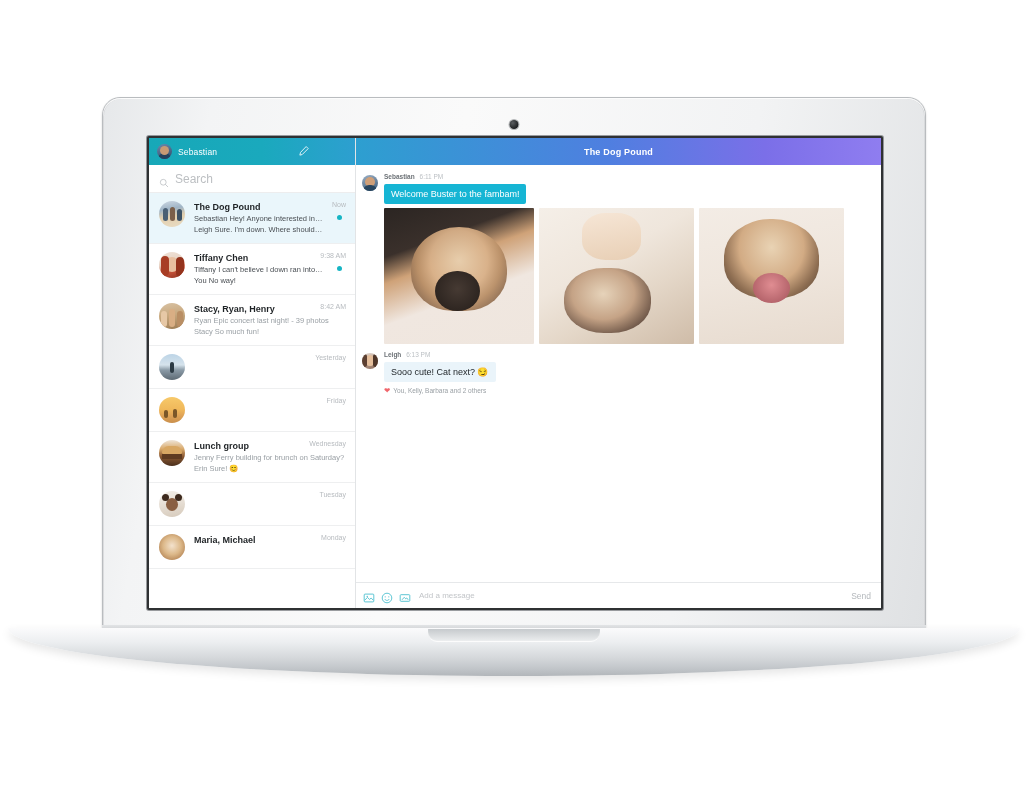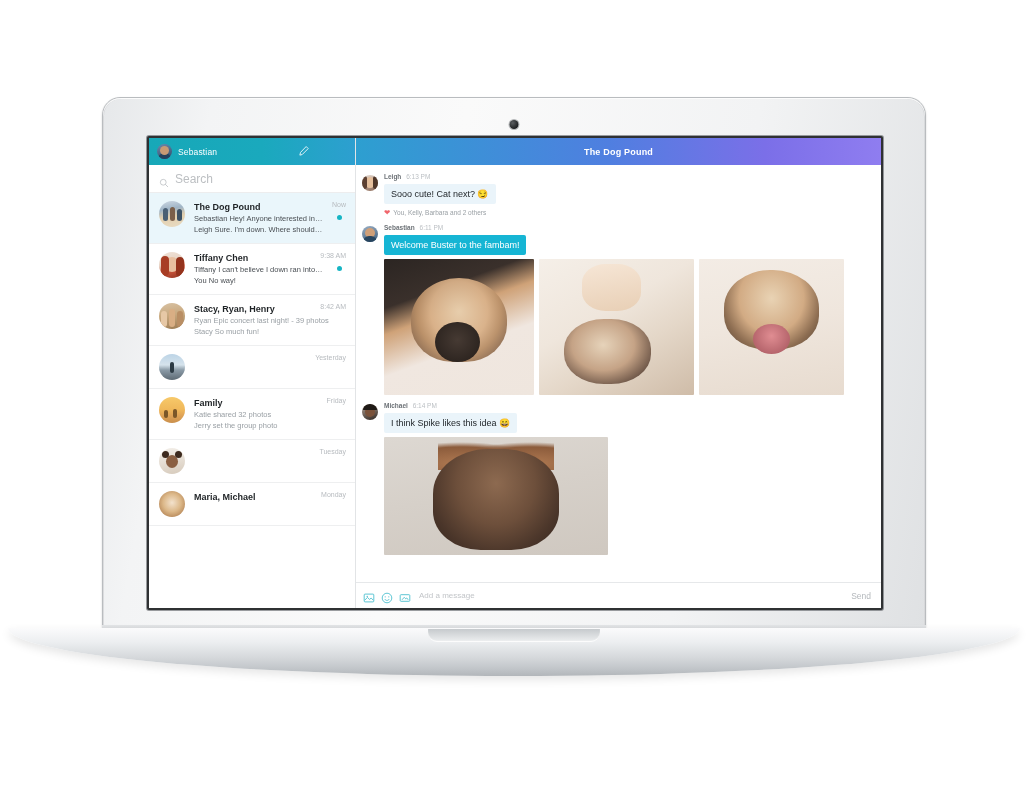--- a/index.html
+++ b/index.html
@@ -258,29 +258,36 @@
                 <div class="a1" style="left:11px;top:8px;width:4px;height:11px;border-radius:2px;background:#2c3a44;"></div>
               </div>
               <div class="time">Yesterday</div>
             </div>
 
             <div class="convo">
               <div class="av" style="background:linear-gradient(180deg,#f7c96a 0%,#f0b85a 48%,#e0a457 70%,#c98f4c 100%);">
                 <div class="a1" style="left:5px;top:13px;width:4px;height:8px;border-radius:2px;background:#7a5628;"></div>
                 <div class="a2" style="left:14px;top:12px;width:4px;height:9px;border-radius:2px;background:#7a5628;"></div>
               </div>
-              <div class="body">
-                <div class="title">Family</div>
-                <div class="l1">Katie shared 32 photos</div>
-                <div class="l2">Jerry set the group photo</div>
-              </div>
               <div class="time">Friday</div>
             </div>
 
 
+            <div class="convo">
+              <div class="av" style="background:linear-gradient(180deg,#efe5d8 0%,#d9a96a 35%,#8c5a33 62%,#4a2f1c 100%);">
+                <div class="a1" style="left:3px;top:6px;width:20px;height:8px;border-radius:9px 9px 2px 2px;background:#d8a763;"></div>
+                <div class="a2" style="left:3px;top:14px;width:20px;height:5px;background:#5e3a20;"></div>
+              </div>
+              <div class="body">
+                <div class="title">Lunch group</div>
+                <div class="l1">Jenny Ferry building for brunch on Saturday?</div>
+                <div class="l2">Erin Sure! 😊</div>
+              </div>
+              <div class="time">Wednesday</div>
+            </div>
 
             <div class="convo">
               <div class="av" style="background:linear-gradient(170deg,#f3efe9 0%,#e6ded4 50%,#d6cabb 100%);">
                 <div class="a1" style="left:7px;top:7px;width:12px;height:13px;border-radius:50%;background:#8a5f42;"></div>
                 <div class="a2" style="left:3px;top:3px;width:7px;height:7px;border-radius:50%;background:#3d2a1e;"></div>
                 <div class="a3" style="left:16px;top:3px;width:7px;height:7px;border-radius:50%;background:#3d2a1e;"></div>
               </div>
               <div class="time">Tuesday</div>
             </div>
 
@@ -298,39 +305,20 @@
           </div>
         </div>
 
         <div class="chat">
 
           <div class="chat-header">
             <div class="chat-title">The Dog Pound</div>
           </div>
 
           <div class="messages">
-
-            <div class="msg">
-              <div class="mav" style="background:linear-gradient(160deg,#e8dcd2,#8c6a58);">
-                <div style="position:absolute;left:3px;top:2px;width:10px;height:11px;border-radius:50%;background:#e5bf9c;"></div>
-                <div style="position:absolute;left:0;top:1px;width:5px;height:13px;border-radius:4px;background:#5c4032;"></div>
-                <div style="position:absolute;right:0;top:1px;width:5px;height:13px;border-radius:4px;background:#4e3629;"></div>
-              </div>
-              <div class="mbody">
-                <div class="meta">
-                  <b>Leigh</b>
-                  <span>6:13 PM</span>
-                </div>
-                <div class="bubble light">Sooo cute! Cat next? 😏</div>
-                <div class="reactions">
-                  <span class="heart">❤</span>
-                  <b>You, Kelly, Barbara and 2 others</b>
-                </div>
-              </div>
-            </div>
 
             <div class="msg">
               <div class="mav" style="background:linear-gradient(160deg,#9ab0c6,#3c5a78);">
                 <div style="position:absolute;left:3px;top:2px;width:10px;height:10px;border-radius:50%;background:#cf9f78;"></div>
                 <div style="position:absolute;left:1px;bottom:0;width:14px;height:6px;border-radius:6px 6px 0 0;background:#27455f;"></div>
               </div>
               <div class="mbody">
                 <div class="meta">
                   <b>Sebastian</b>
                   <span>6:11 PM</span>
@@ -338,33 +326,38 @@
                 <div class="bubble teal">Welcome Buster to the fambam!</div>
                 <div class="photo-grid">
                   <div class="ph p1 dog-a"></div>
                   <div class="ph p2 dog-b"></div>
                   <div class="ph p3 dog-c"></div>
                 </div>
               </div>
             </div>
 
             <div class="msg">
-              <div class="mav" style="background:linear-gradient(160deg,#b8a79a,#2e2520);">
-                <div style="position:absolute;left:3px;top:3px;width:10px;height:10px;border-radius:50%;background:#7a523a;"></div>
-                <div style="position:absolute;left:1px;top:0;width:14px;height:6px;border-radius:7px 7px 0 0;background:#1f1a16;"></div>
+              <div class="mav" style="background:linear-gradient(160deg,#e8dcd2,#8c6a58);">
+                <div style="position:absolute;left:3px;top:2px;width:10px;height:11px;border-radius:50%;background:#e5bf9c;"></div>
+                <div style="position:absolute;left:0;top:1px;width:5px;height:13px;border-radius:4px;background:#5c4032;"></div>
+                <div style="position:absolute;right:0;top:1px;width:5px;height:13px;border-radius:4px;background:#4e3629;"></div>
               </div>
               <div class="mbody">
                 <div class="meta">
-                  <b>Michael</b>
-                  <span>6:14 PM</span>
+                  <b>Leigh</b>
+                  <span>6:13 PM</span>
                 </div>
-                <div class="bubble light">I think Spike likes this idea 😄</div>
-                <div class="ph wide dog-d"></div>
-              </div>
-            </div>
+                <div class="bubble light">Sooo cute! Cat next? 😏</div>
+                <div class="reactions">
+                  <span class="heart">❤</span>
+                  <b>You, Kelly, Barbara and 2 others</b>
+                </div>
+              </div>
+            </div>
+
 
           </div>
 
           <div class="composer">
             <span class="cico">
               <svg width="12" height="12" viewBox="0 0 20 20" fill="none" stroke="#57c3d2" stroke-width="1.6">
                 <rect x="2" y="3.5" width="16" height="13" rx="1.4"></rect>
                 <path d="M3.5 13l4-4 3.5 3.5 2.5-2.5 3 3" stroke-linecap="round" stroke-linejoin="round"></path>
                 <circle cx="7" cy="7.5" r="1.2" fill="#57c3d2" stroke="none"></circle>
               </svg>

